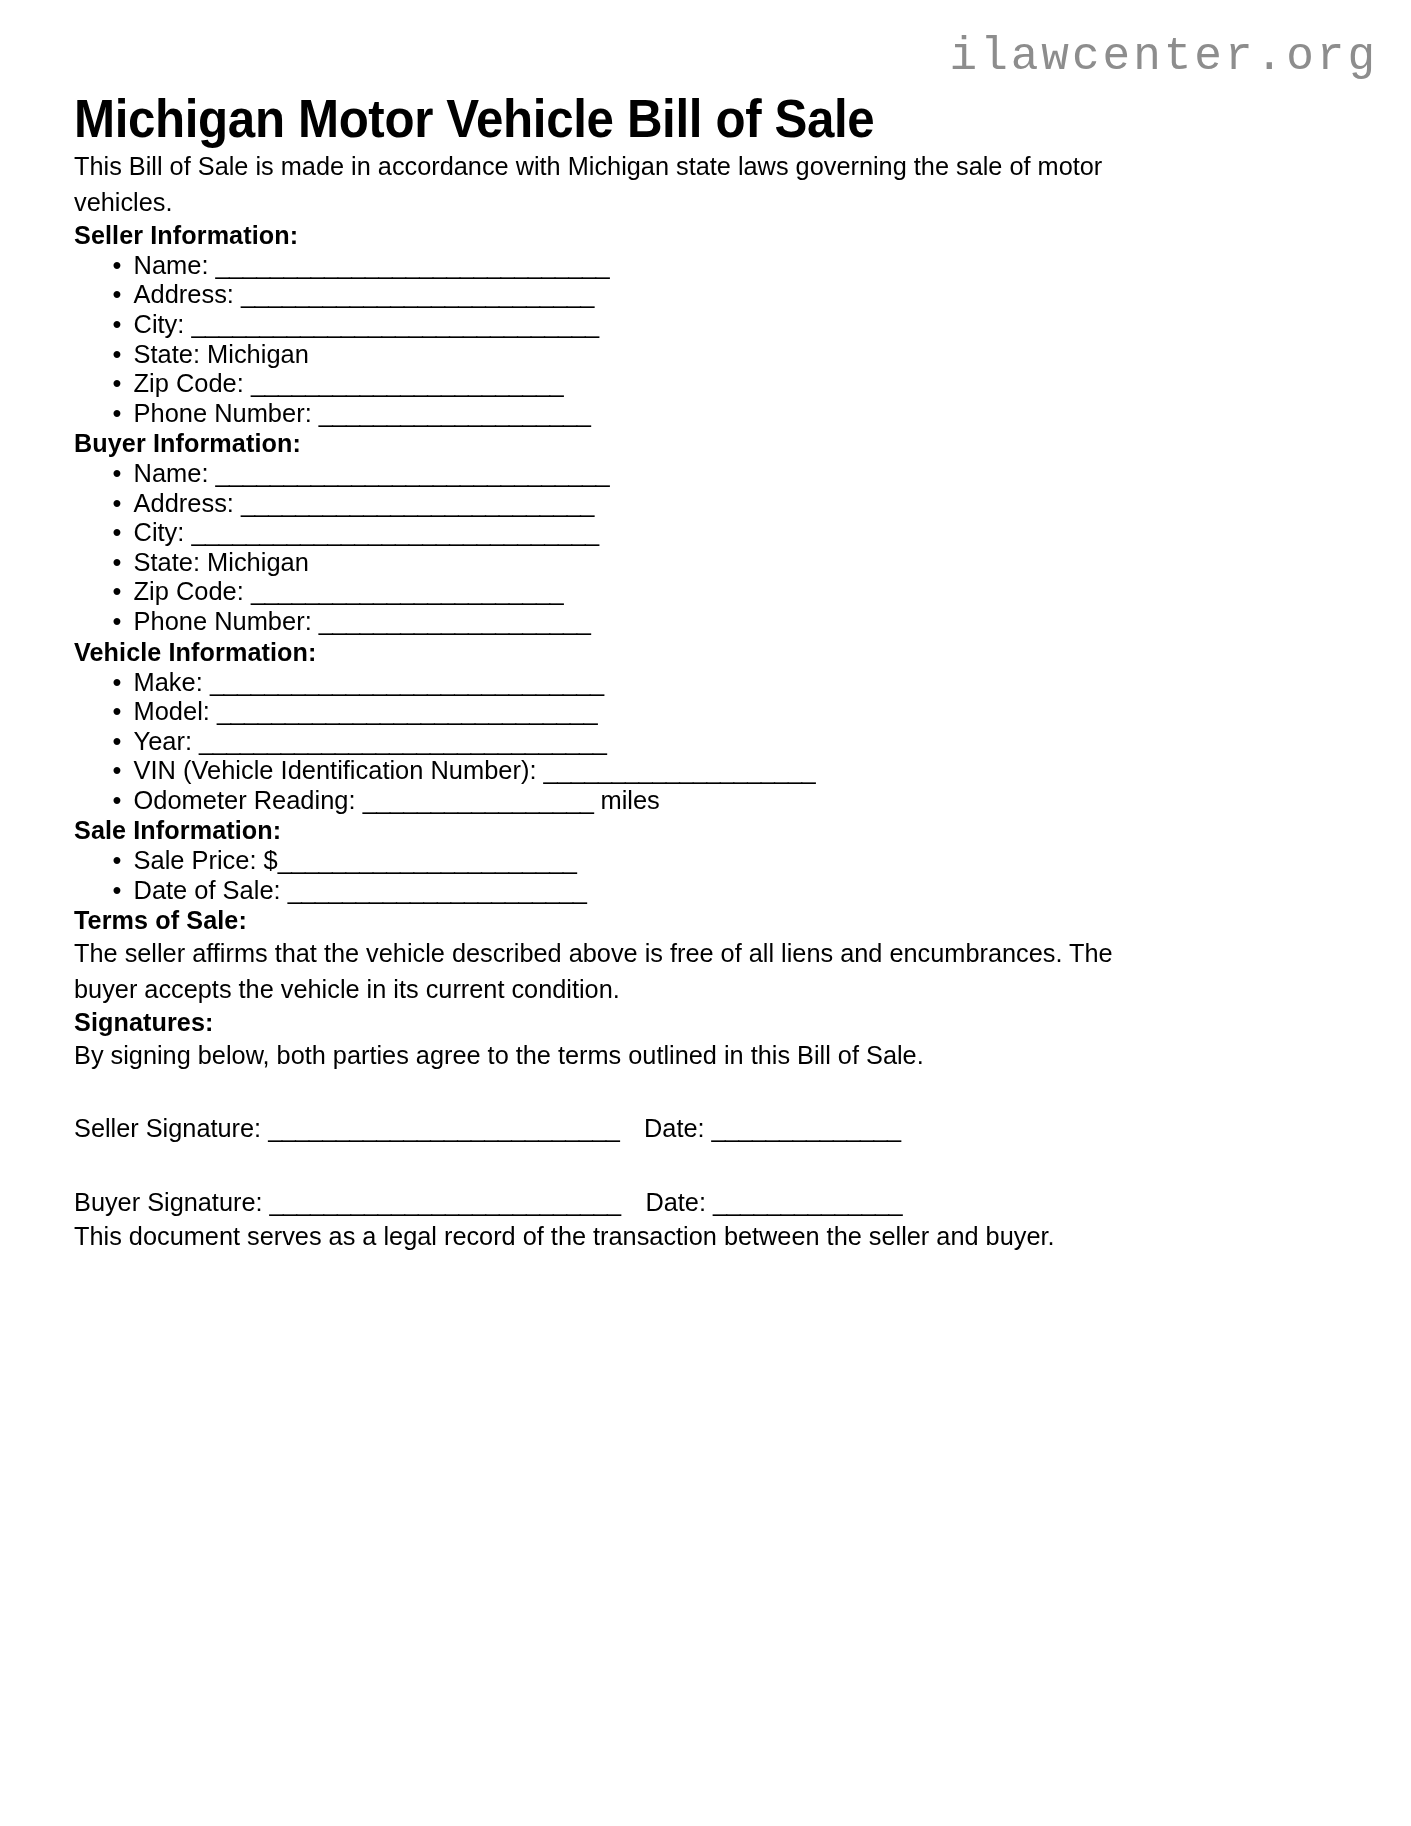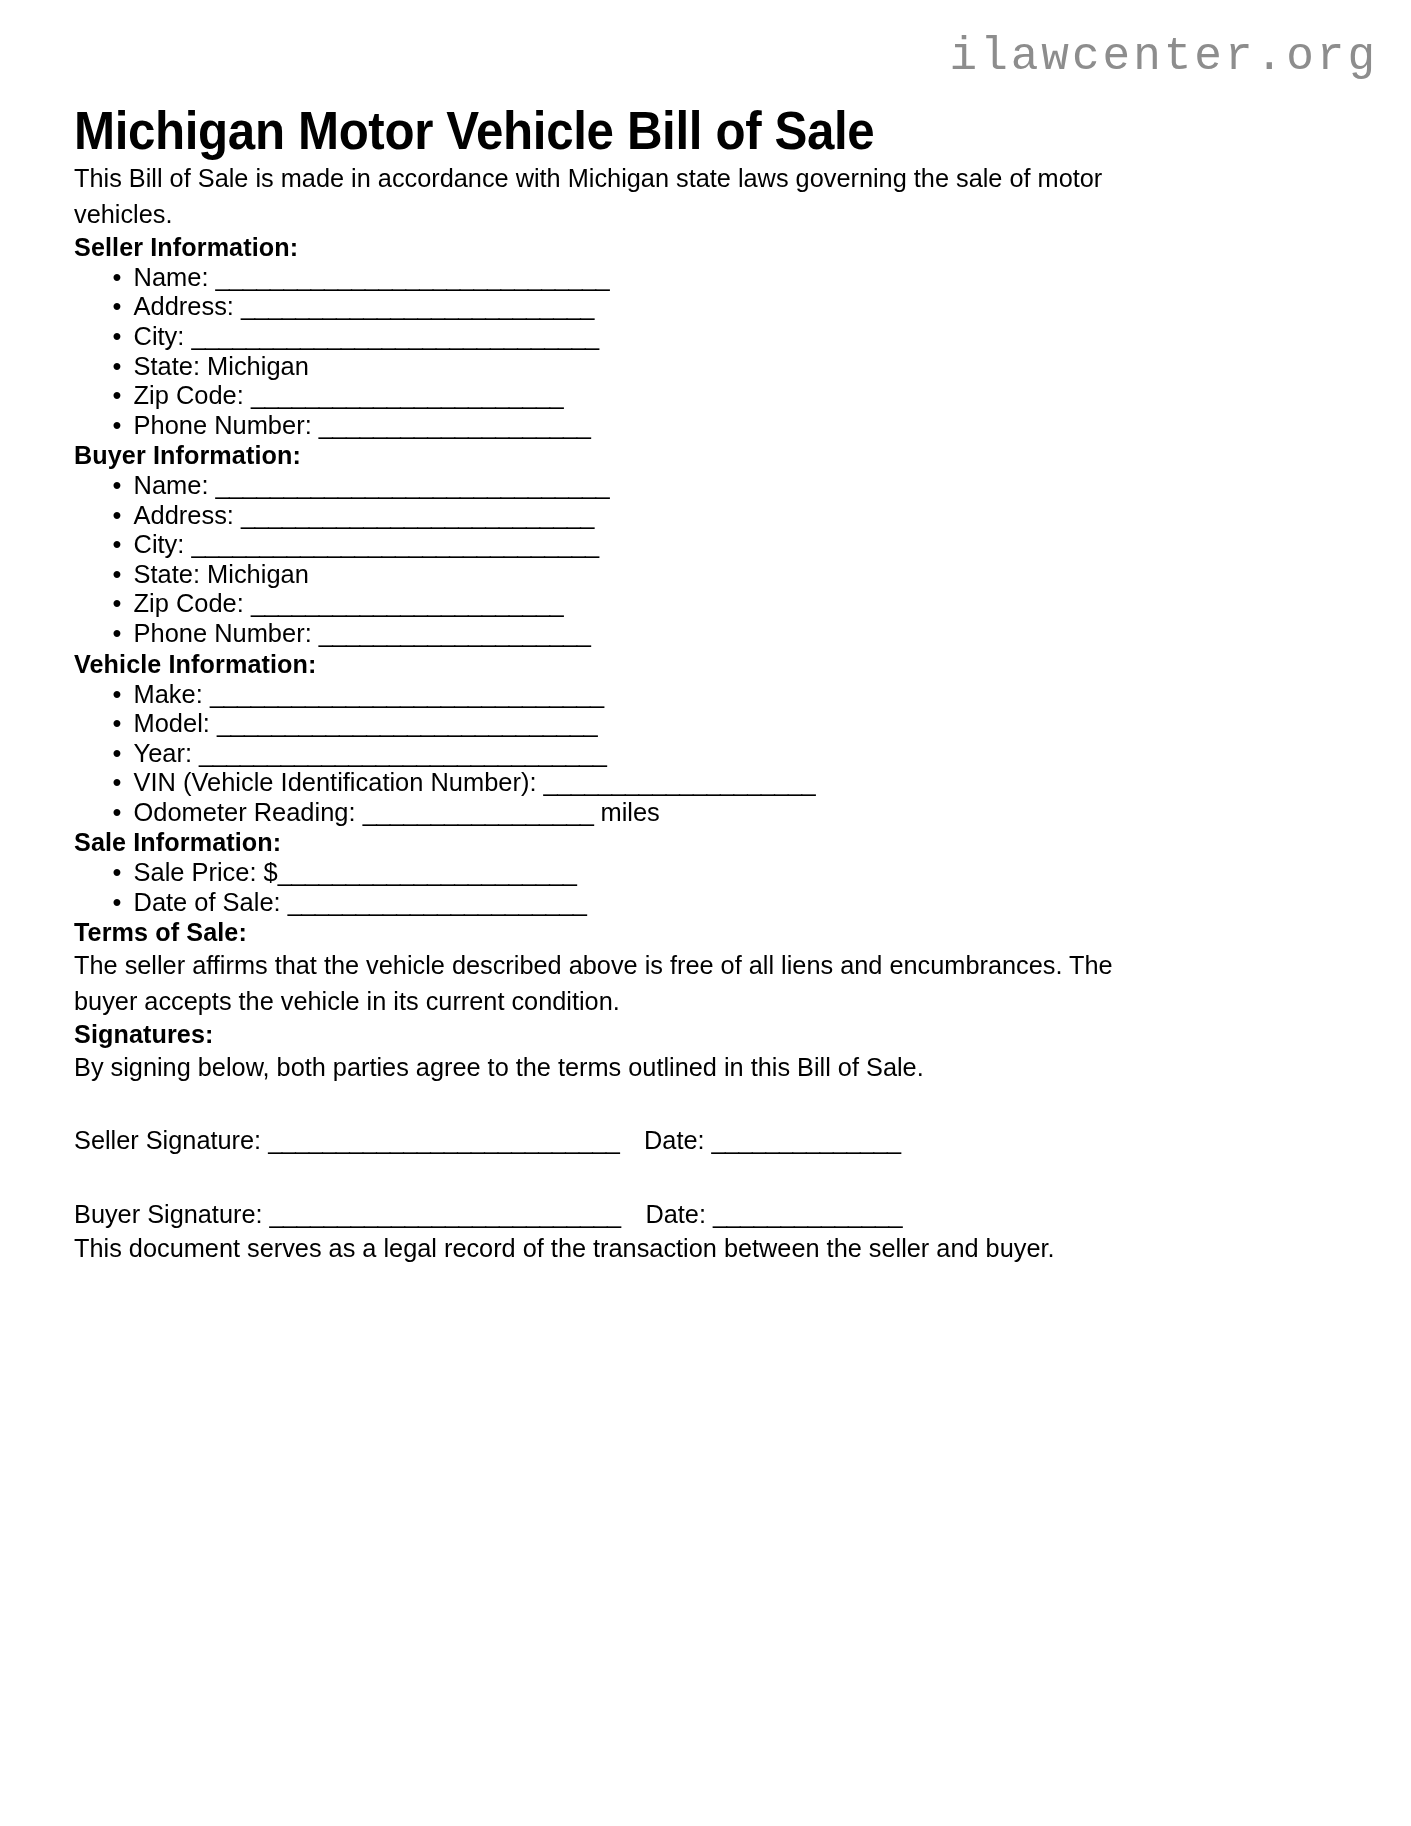--- a/index.html
+++ b/index.html
@@ -33,21 +33,21 @@
     font-size: 46px;
     letter-spacing: 3px;
     color: #8d8d8d;
     white-space: nowrap;
     line-height: 1;
   }
 
   .content {
     position: absolute;
     left: 74px;
-    top: 16px;
+    top: 4px;
     width: 1265px;
   }
 
   h1.doc-title {
     font-family: "Liberation Sans Narrow", "Liberation Sans", sans-serif;
     font-size: 53px;
     font-weight: bold;
     letter-spacing: -0.4px;
     margin: 0;
     padding-top: 84px;

